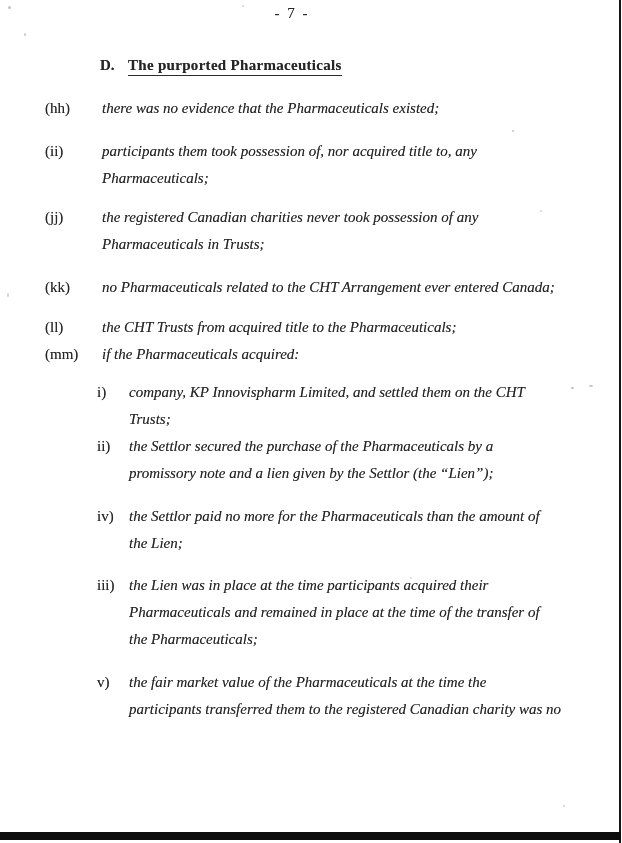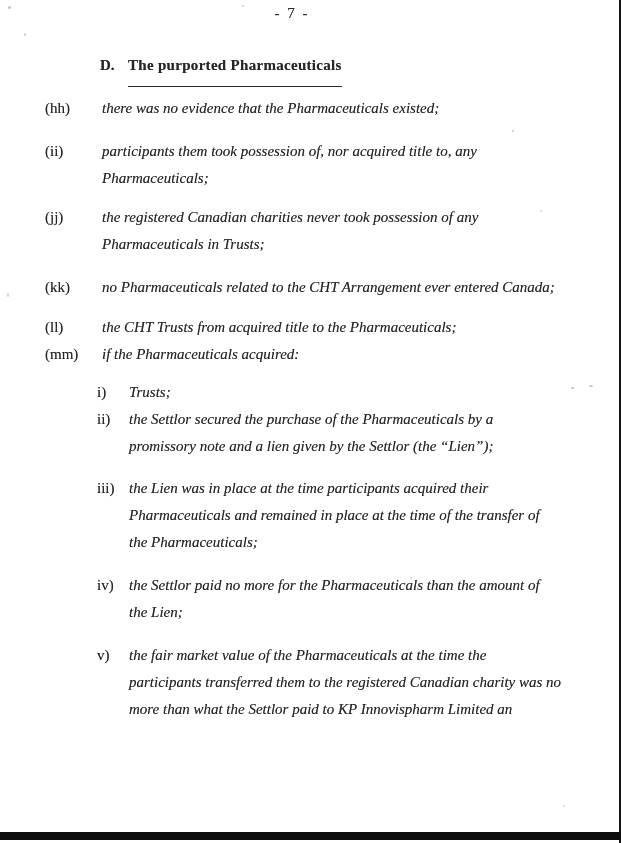--- a/index.html
+++ b/index.html
@@ -19,21 +19,21 @@
   .doc { position: absolute; top: 0; left: 0; right: 0; }
   .pagenum {
     width: 584px;
     text-align: center;
     letter-spacing: 2px;
   }
   .heading { margin-top: 25px; margin-left: 100px; font-weight: bold; }
   .heading .hletter { display: inline-block; width: 28px; }
   .heading .htext {
     border-bottom: 1.6px solid #2b2b2b;
-    padding-bottom: 13px;
+    padding-bottom: 2px;
     letter-spacing: 0.3px;
   }
   .item { display: flex; margin-left: 45px; }
   .item .lbl { flex: 0 0 57px; }
   .item .txt { flex: 1 1 auto; font-style: italic; }
   .sub { margin-left: 97px; }
   .sub .lbl { flex: 0 0 32px; }
   .ln { white-space: nowrap; }
   .scan-bar {
     position: absolute;
@@ -109,55 +109,55 @@
     <div class="item" style="">
       <span class="lbl">(mm)</span>
       <div class="txt">
         <div class="ln">if the Pharmaceuticals acquired:</div>
       </div>
     </div>
 
     <div class="item sub" style="margin-top:11px">
       <span class="lbl">i)</span>
       <div class="txt">
+        <div class="ln">company, KP Innovispharm Limited, and settled them on the CHT</div>
         <div class="ln">Trusts;</div>
       </div>
     </div>
 
     <div class="item sub" style="">
       <span class="lbl">ii)</span>
       <div class="txt">
         <div class="ln">the Settlor secured the purchase of the Pharmaceuticals by a</div>
         <div class="ln">promissory note and a lien given by the Settlor (the “Lien”);</div>
+      </div>
+    </div>
+
+    <div class="item sub" style="margin-top:16px">
+      <span class="lbl">iv)</span>
+      <div class="txt">
+        <div class="ln">the Settlor paid no more for the Pharmaceuticals than the amount of</div>
+        <div class="ln">the Lien;</div>
       </div>
     </div>
 
     <div class="item sub" style="margin-top:15px">
       <span class="lbl">iii)</span>
       <div class="txt">
         <div class="ln">the Lien was in place at the time participants acquired their</div>
         <div class="ln">Pharmaceuticals and remained in place at the time of the transfer of</div>
         <div class="ln">the Pharmaceuticals;</div>
       </div>
     </div>
 
     <div class="item sub" style="margin-top:16px">
-      <span class="lbl">iv)</span>
-      <div class="txt">
-        <div class="ln">the Settlor paid no more for the Pharmaceuticals than the amount of</div>
-        <div class="ln">the Lien;</div>
-      </div>
-    </div>
-
-    <div class="item sub" style="margin-top:16px">
       <span class="lbl">v)</span>
       <div class="txt">
         <div class="ln">the fair market value of the Pharmaceuticals at the time the</div>
         <div class="ln">participants transferred them to the registered Canadian charity was no</div>
-        <div class="ln">more than what the Settlor paid to KP Innovispharm Limited an</div>
       </div>
     </div>
 
   </div>
 
   <div class="scan-line-right"></div>
   <div class="scan-bar"></div>
 
   <div class="speck" style="left:8px;top:6px;width:3px;height:3px;opacity:.5"></div>
   <div class="speck" style="left:24px;top:33px;width:2px;height:3px;opacity:.45"></div>

